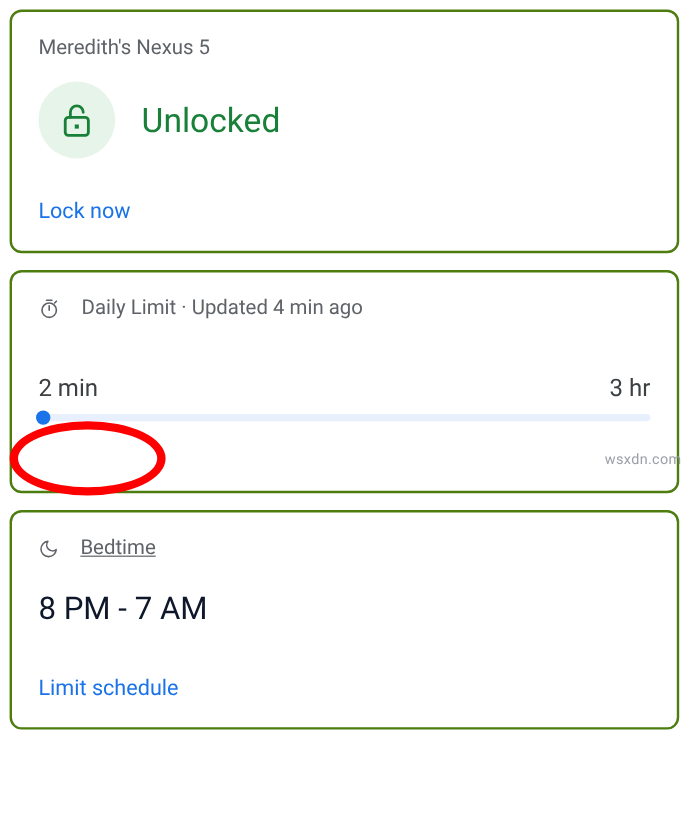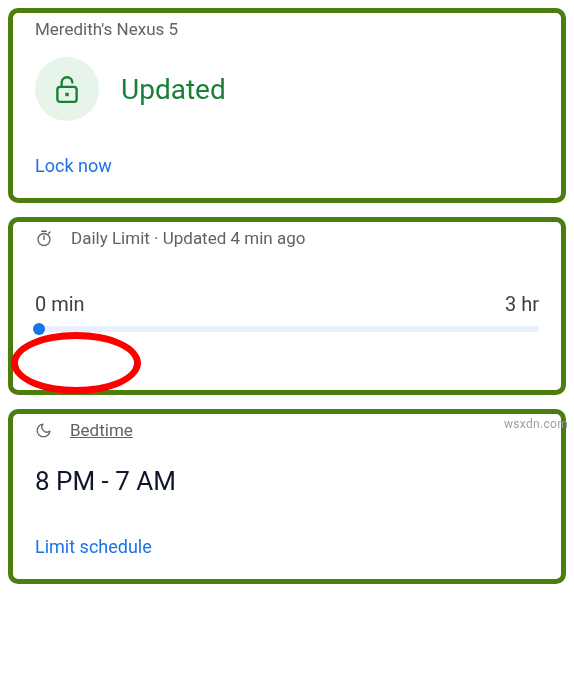--- a/index.html
+++ b/index.html
@@ -3,23 +3,23 @@
   <meta charset="utf-8">
   <style>
     * { box-sizing: border-box; margin: 0; padding: 0; }
     body {
       font-family: 'Google Sans', Roboto, Arial, sans-serif;
       background: #fff;
       padding: 8px;
       width: 574px;
     }
     .card {
-      border: 5px solid #4d7c0f;
+      border: 2px solid #4d7c0f;
       border-radius: 10px;
-      padding: 6px 22px 22px 22px;
+      padding: 20px 22px 22px 22px;
       margin-bottom: 14px;
       position: relative;
     }
     .device-title {
       font-size: 17px;
       color: #5f6368;
       margin-bottom: 18px;
     }
     .lock-row {
       display: flex;
@@ -90,21 +90,21 @@
     }
     .highlight-ellipse {
       position: absolute;
       border: 7px solid #ff0000;
       border-radius: 50%;
       pointer-events: none;
     }
     .watermark {
       position: fixed;
       right: 6px;
-      top: 417px;
+      top: 376px;
       font-size: 12px;
       color: #9aa0a6;
       writing-mode: horizontal-tb;
       transform: rotate(0);
       letter-spacing: 0.3px;
     }
     svg { display: block; }
   </style>
 </head>
 <body>
@@ -114,21 +114,21 @@
   <div class="lock-row">
     <div class="lock-circle">
       <span>
         <svg width="28" height="30" viewBox="0 0 24 28" fill="none">
           <rect x="3" y="12" width="18" height="14" rx="2.5" stroke="#188038" stroke-width="2.2"></rect>
           <rect x="10.4" y="17.5" width="3.2" height="3.2" fill="#188038"></rect>
           <path d="M7 12 V8 a5 5 0 0 1 10 0" stroke="#188038" stroke-width="2.2" fill="none" stroke-linecap="round"></path>
         </svg>
       </span>
     </div>
-    <div class="lock-status">Updated</div>
+    <div class="lock-status">Unlocked</div>
   </div>
   <div class="link">Lock now</div>
 </div>
 
 <div class="card">
   <div class="section-header">
     <span>
       <svg width="18" height="18" viewBox="0 0 24 24" fill="none">
         <circle cx="12" cy="14" r="8" stroke="#5f6368" stroke-width="1.8"></circle>
         <line x1="12" y1="14" x2="12" y2="9" stroke="#5f6368" stroke-width="1.8" stroke-linecap="round"></line>
@@ -136,21 +136,21 @@
         <line x1="18" y1="6" x2="20" y2="4" stroke="#5f6368" stroke-width="1.8" stroke-linecap="round"></line>
       </svg>
     </span>
     <span>
       <span>Daily Limit</span>
       <span> · </span>
       <span>Updated 4 min ago</span>
     </span>
   </div>
   <div class="limit-labels">
-    <span>0 min</span>
+    <span>2 min</span>
     <span>3 hr</span>
   </div>
   <div class="progress-track">
     <div class="progress-thumb"></div>
   </div>
   <div class="highlight-ellipse" style="left:-2px; bottom:-4px; width:130px; height:62px;"></div>
 </div>
 
 <div class="card">
   <div class="section-header section-header-bedtime">

